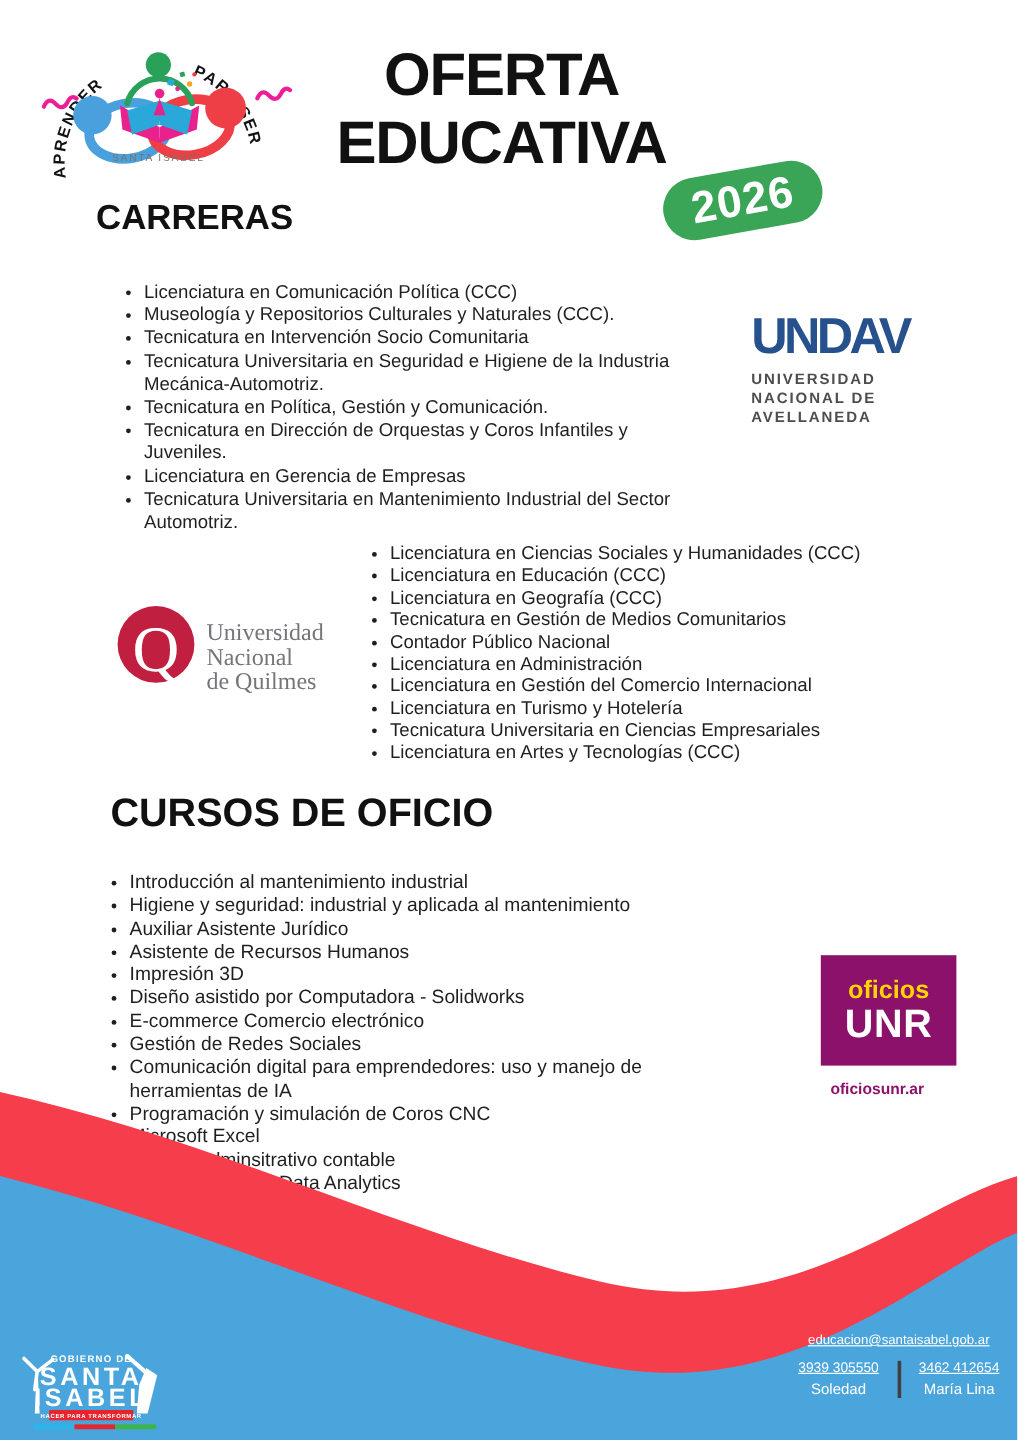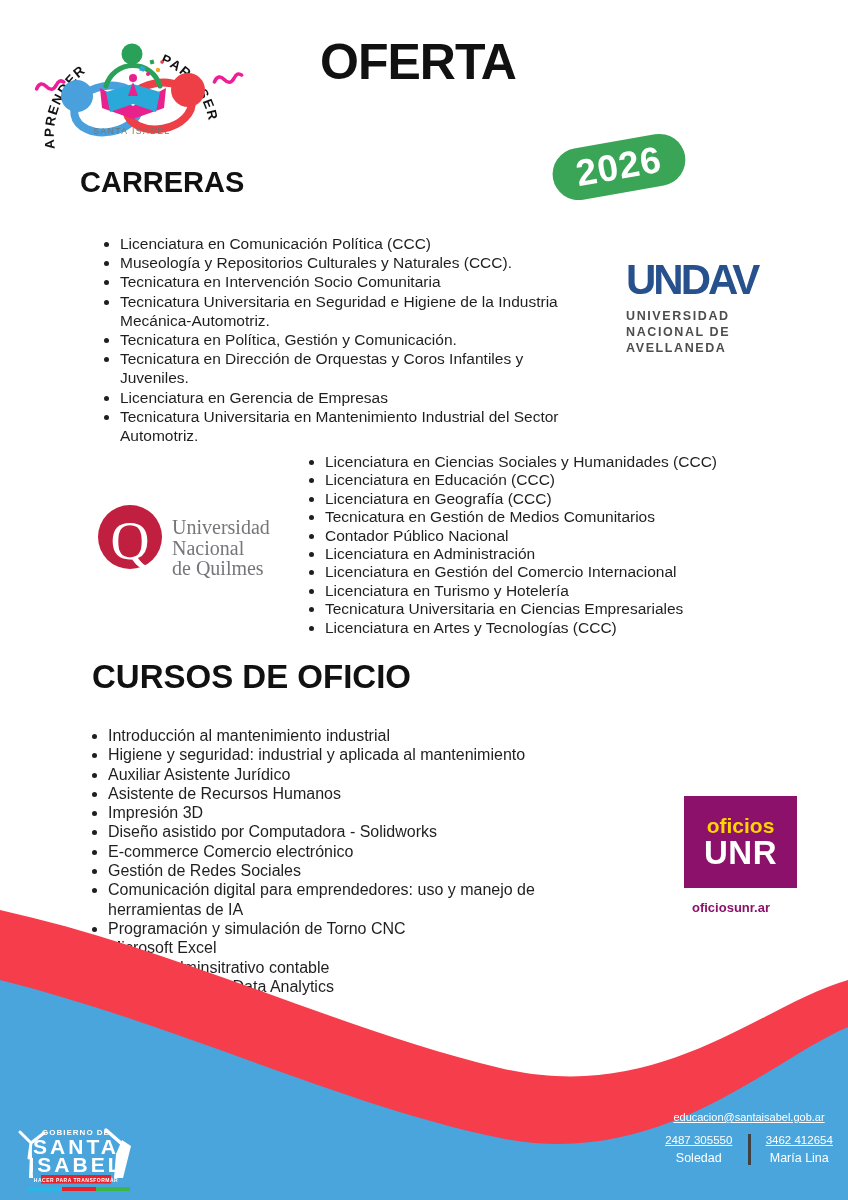--- a/index.html
+++ b/index.html
@@ -104,20 +104,21 @@
     <rect x="120" y="38" width="4" height="4" fill="#2aa158" transform="rotate(-15 122 40)"></rect>
     <circle cx="128" cy="48" r="2.2" fill="#f5a623"></circle>
     <circle cx="118" cy="52" r="2" fill="#e9218d"></circle>
     <circle cx="132" cy="40" r="1.8" fill="#ef3f46"></circle>
 
     <text x="102" y="112" text-anchor="middle" font-size="8.5" letter-spacing="1.5" fill="#7a7468">SANTA ISABEL</text>
   </svg>
 
   <div class="title">
     <div>OFERTA</div>
+    <div>EDUCATIVA</div>
   </div>
   <div class="badge">2026</div>
 
   <div class="h-carreras">CARRERAS</div>
   <ul class="flist list-undav">
       <li>Licenciatura en Comunicación Política (CCC)</li>
       <li>Museología y Repositorios Culturales y Naturales (CCC).</li>
       <li>Tecnicatura en Intervención Socio Comunitaria</li>
       <li>Tecnicatura Universitaria en Seguridad e Higiene de la Industria Mecánica-Automotriz.</li>
       <li>Tecnicatura en Política, Gestión y Comunicación.</li>
@@ -161,21 +162,21 @@
   <ul class="flist list-oficio">
       <li>Introducción al mantenimiento industrial</li>
       <li>Higiene y seguridad: industrial y aplicada al mantenimiento</li>
       <li>Auxiliar Asistente Jurídico</li>
       <li>Asistente de Recursos Humanos</li>
       <li>Impresión 3D</li>
       <li>Diseño asistido por Computadora - Solidworks</li>
       <li>E-commerce Comercio electrónico</li>
       <li>Gestión de Redes Sociales</li>
       <li>Comunicación digital para emprendedores: uso y manejo de herramientas de IA</li>
-      <li>Programación y simulación de Torno CNC</li>
+      <li>Programación y simulación de Coros CNC</li>
       <li>Microsoft Excel</li>
       <li>Auxiliar Adminsitrativo contable</li>
       <li>Fundamentos de Data Analytics</li>
     </ul>
 
   <div class="unr">
     <div class="square">
       <div class="ofi">oficios</div>
       <div class="unrtxt">UNR</div>
     </div>
@@ -184,21 +185,21 @@
 
   <svg class="waves" viewBox="0 0 848 290" preserveAspectRatio="none">
     <path d="M 0 0 C 180 40 340 120 500 158 C 660 196 760 95 848 70 L 848 290 L 0 290 Z" fill="#f53d4c"></path>
     <path d="M 0 70 C 180 115 340 195 500 228 C 660 261 770 150 848 117 L 848 290 L 0 290 Z" fill="#4aa5dc"></path>
   </svg>
 
   <div class="contactos">
     <div><span class="email">educacion@santaisabel.gob.ar</span></div>
     <div class="row">
       <div class="col">
-        <div class="phone">2487 305550</div>
+        <div class="phone">3939 305550</div>
         <div class="pname">Soledad</div>
       </div>
       <div class="col">
         <div class="phone">3462 412654</div>
         <div class="pname">María Lina</div>
       </div>
     </div>
   </div>
 
   <svg class="gov-logo" viewBox="0 0 128 76">

